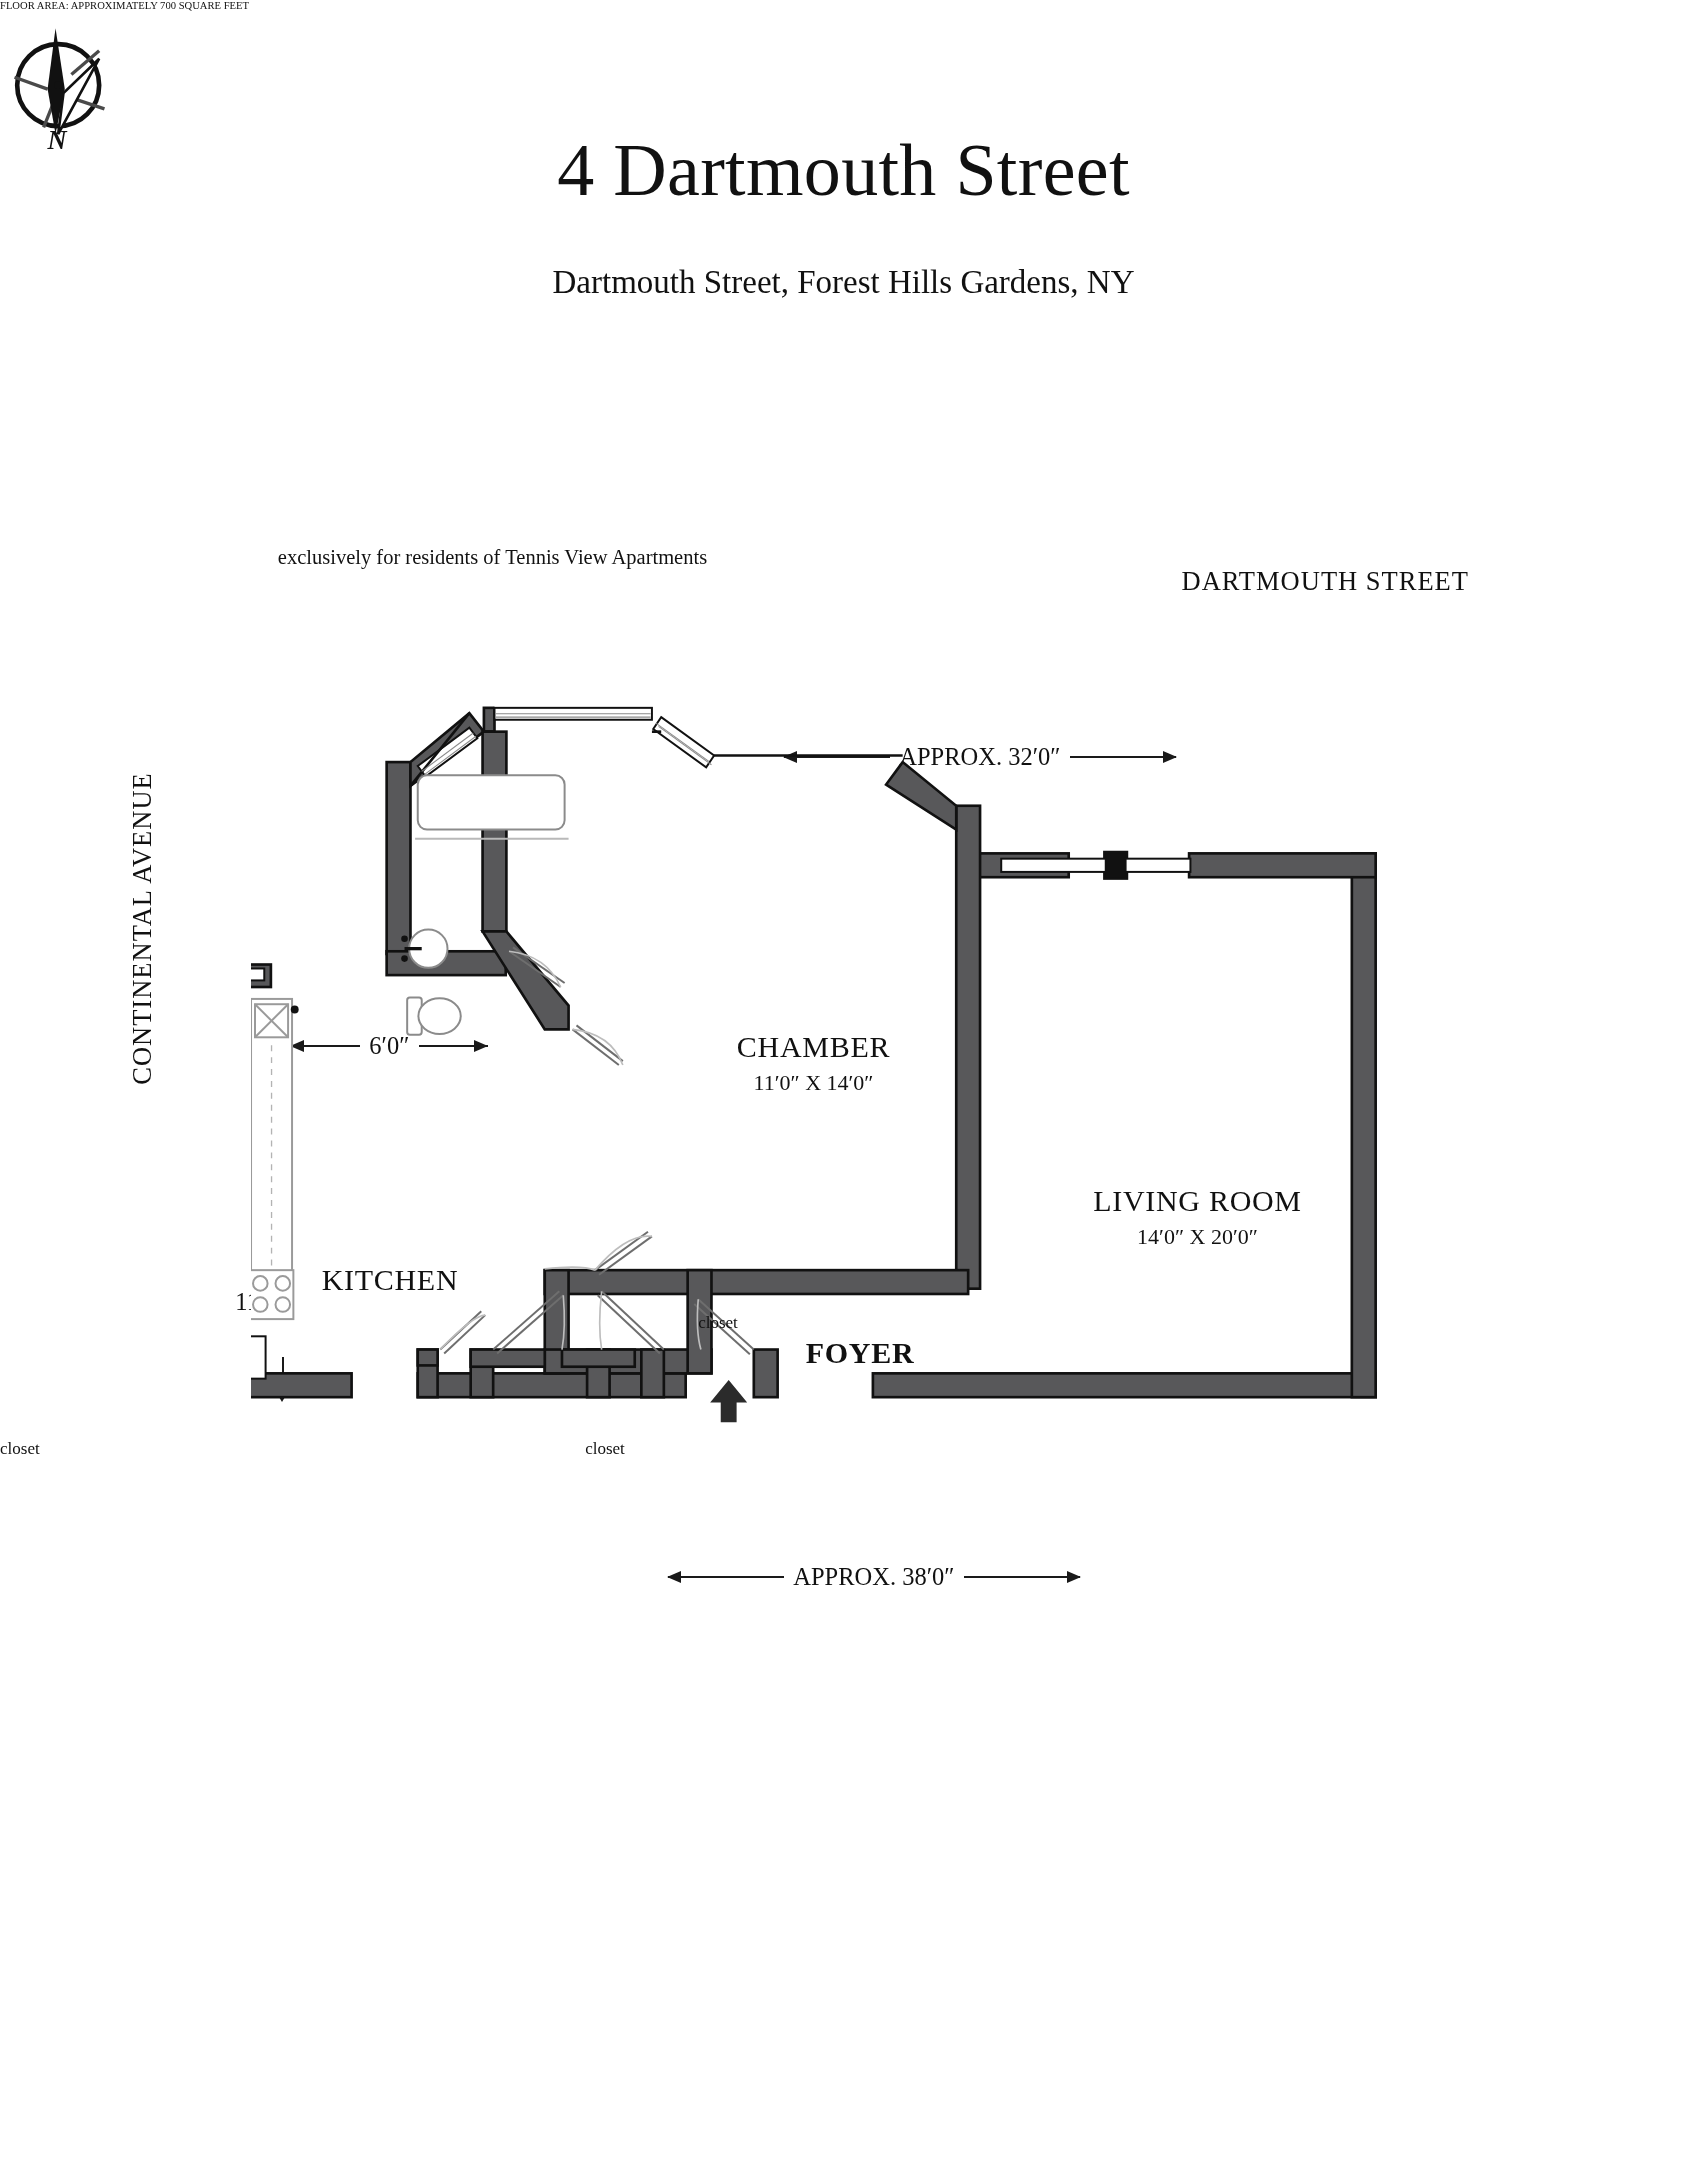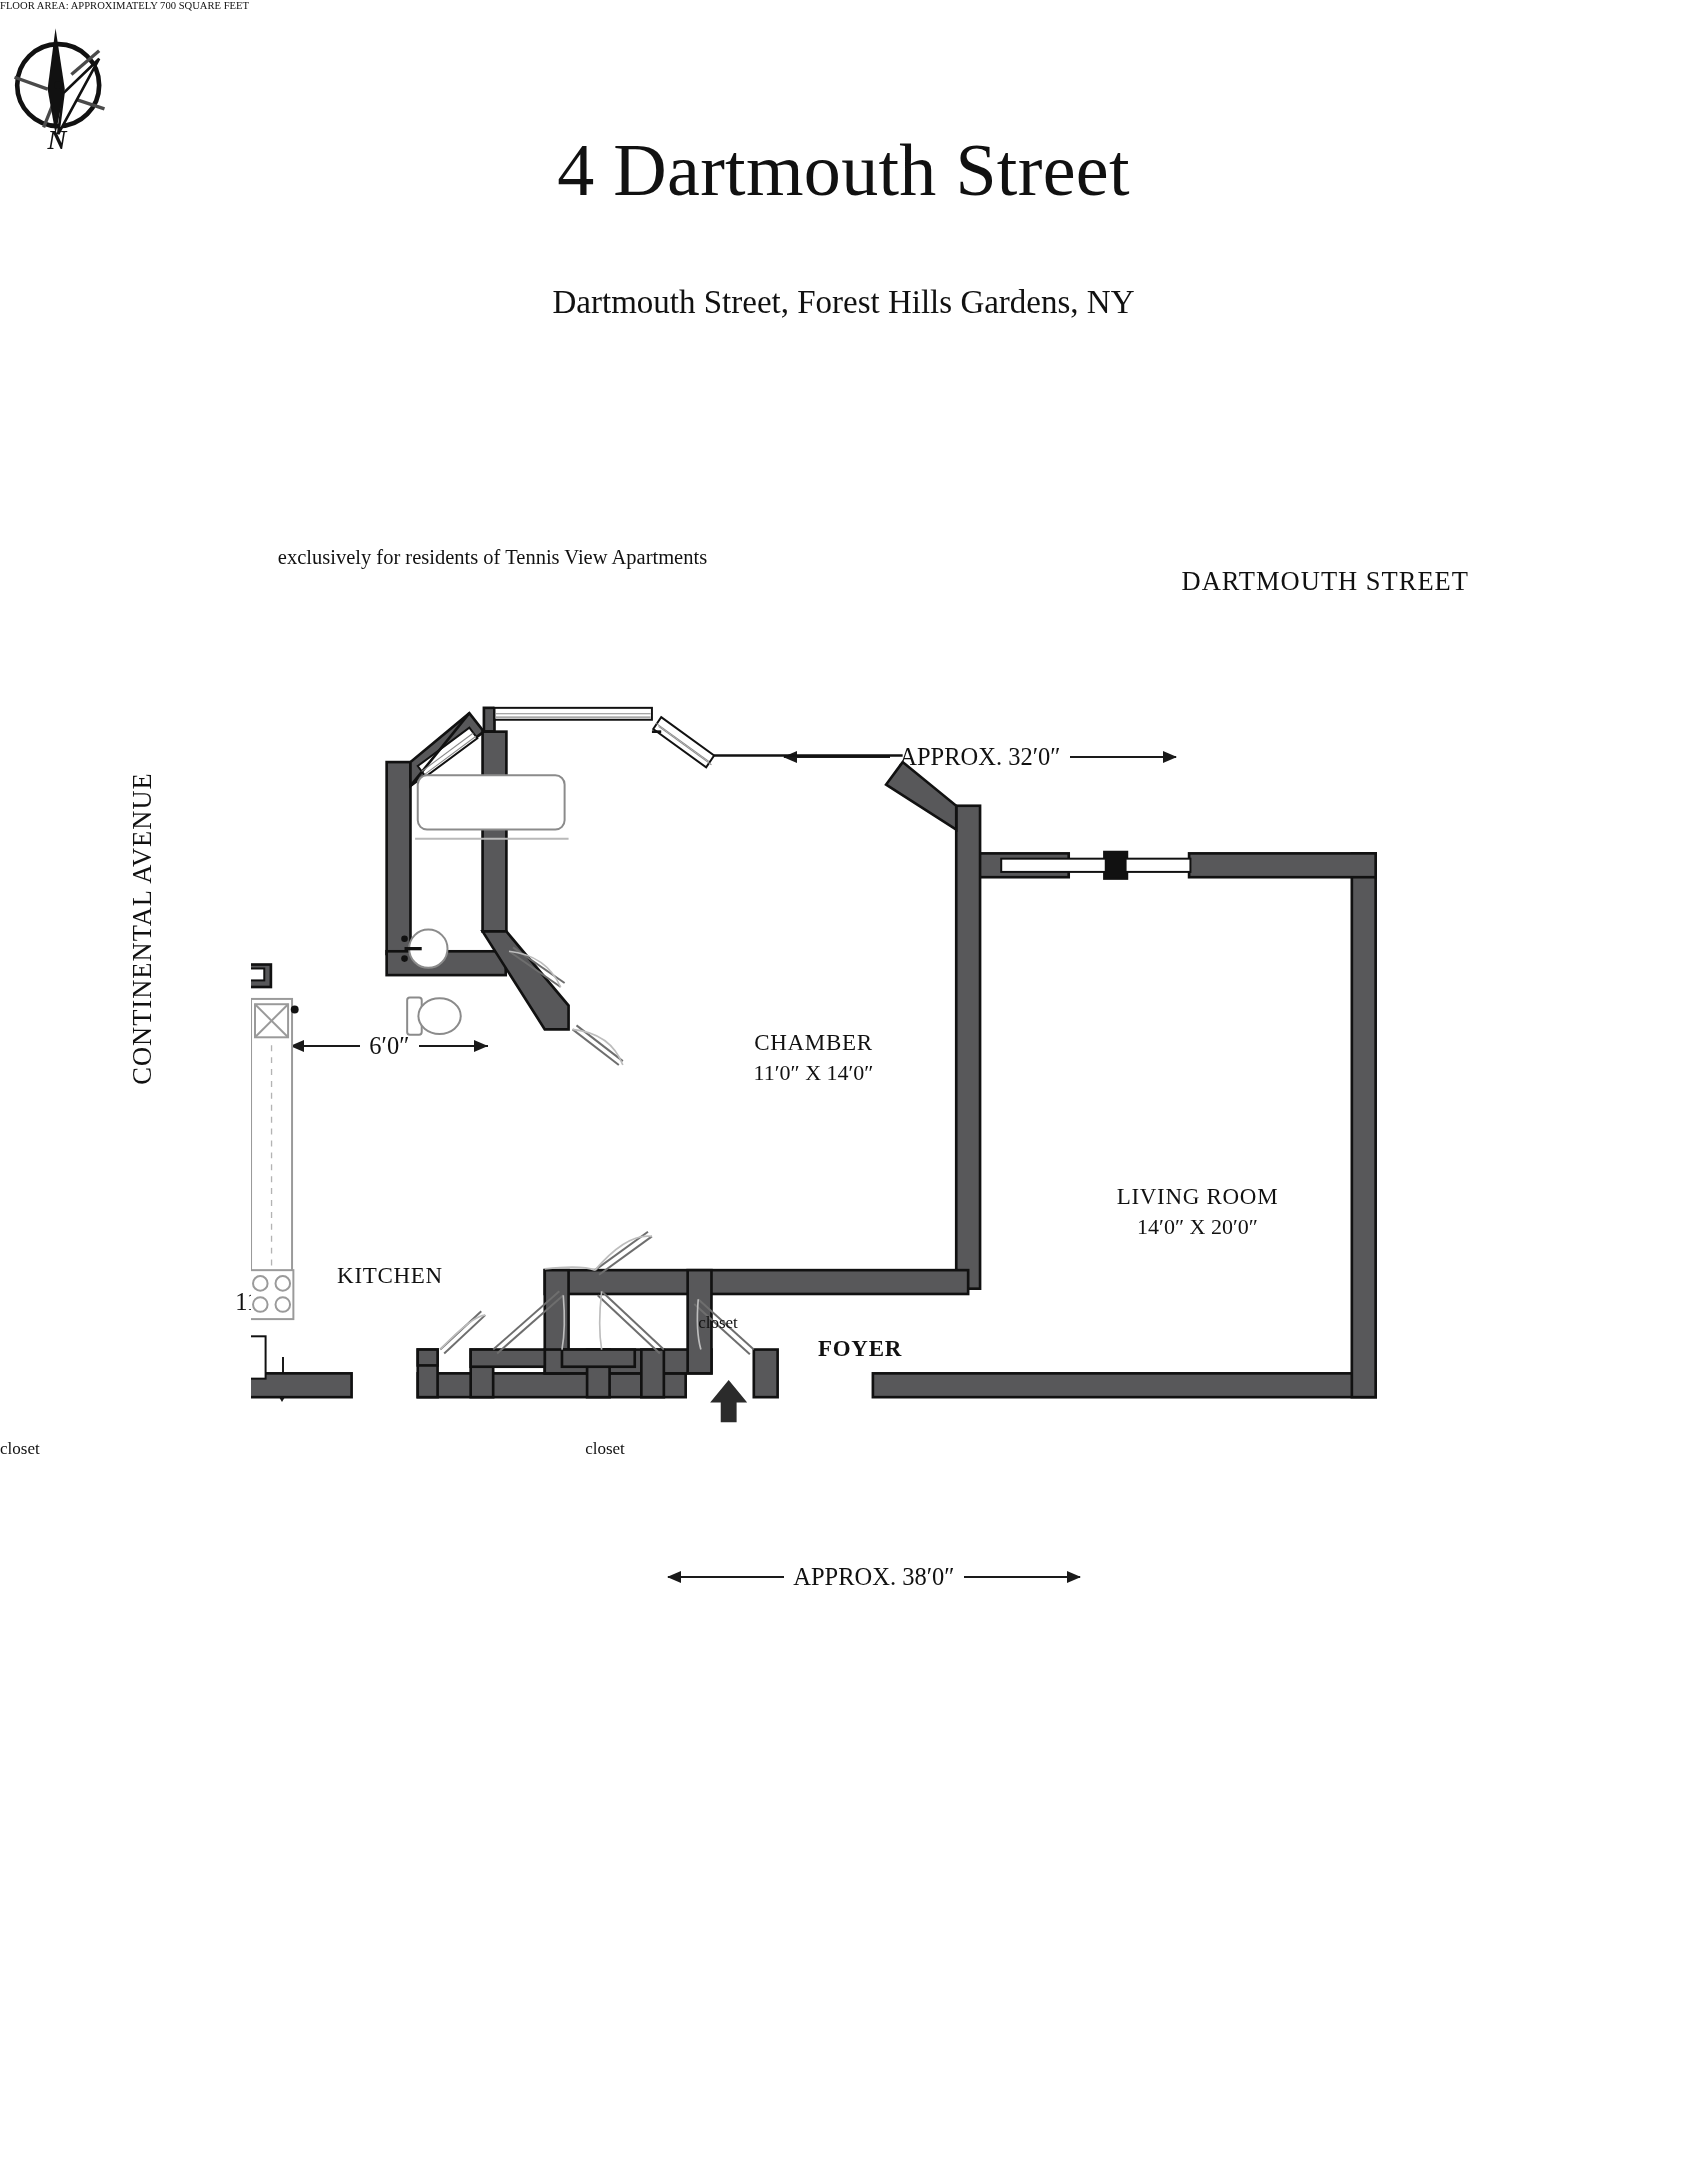--- a/index.html
+++ b/index.html
@@ -24,21 +24,21 @@
     width: 1687px;
     text-align: center;
     font-size: 74px;
     line-height: 1.05;
     font-weight: 400;
     letter-spacing: 0.3px;
     font-family: "Liberation Serif", "DejaVu Serif", serif;
   }
   #page-subtitle {
     position: absolute;
-    top: 284px;
+    top: 264px;
     left: 0;
     width: 1687px;
     text-align: center;
     font-size: 33px;
     font-weight: 400;
   }
 
   
   .note-block {
     position: absolute;
@@ -155,21 +155,21 @@
   }
 
   
   .room-label {
     position: absolute;
     text-align: center;
     white-space: nowrap;
   }
   .room-label .rl-name {
     display: block;
-    font-size: 23px;
+    font-size: 30px;
     letter-spacing: 0.7px;
     line-height: 1.35;
   }
   .room-label .rl-dims {
     display: block;
     font-size: 22px;
     line-height: 1.35;
   }
   .closet-label {
     position: absolute;

